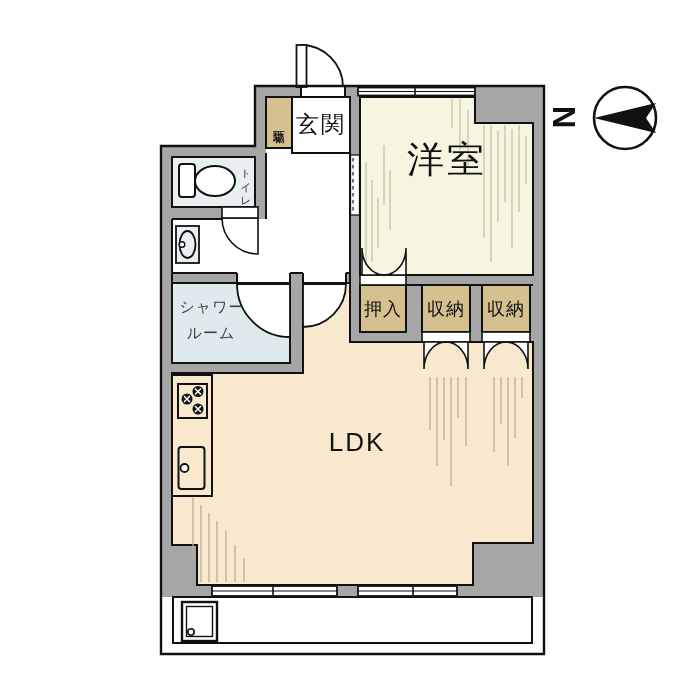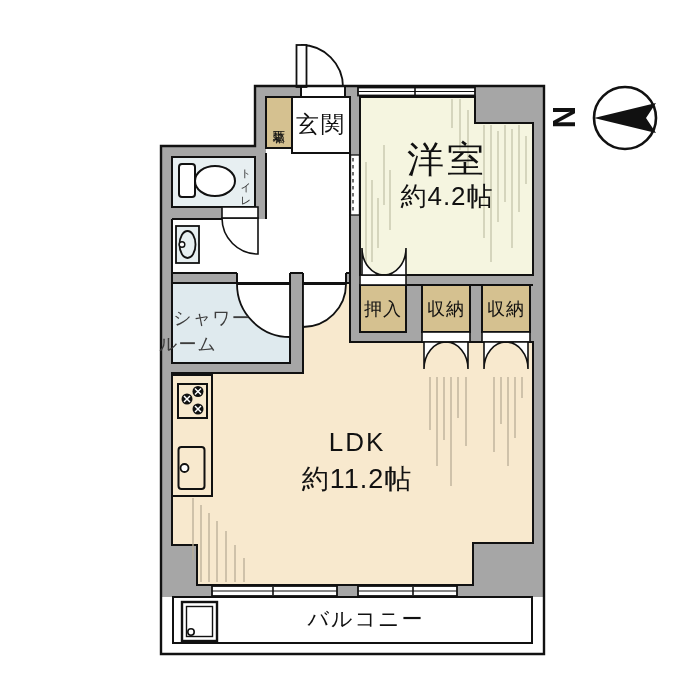--- a/index.html
+++ b/index.html
@@ -7,21 +7,21 @@
          font-family:"Liberation Sans","DejaVu Sans",sans-serif;}
   #plan-svg{position:absolute;left:0;top:0;}
   .label{position:absolute;transform:translate(-50%,-50%);color:#111;white-space:nowrap;
          font-family:"Liberation Sans","DejaVu Sans",sans-serif;line-height:1;}
   .lbl-genkan{font-size:23px;letter-spacing:2px;}
   .lbl-getabako{font-size:12px;writing-mode:vertical-rl;text-orientation:upright;letter-spacing:1px;}
   .lbl-toilet{font-size:10.5px;writing-mode:vertical-rl;text-orientation:upright;color:#333;letter-spacing:2px;}
   .lbl-room-big{font-size:37px;letter-spacing:3px;}
   .lbl-room-size{font-size:26px;letter-spacing:1px;}
   .lbl-closet{font-size:18px;letter-spacing:1px;}
-  .lbl-shower{font-size:18px;color:#3d3d3d;letter-spacing:1px;margin-top:12px;}
+  .lbl-shower{font-size:15px;color:#3d3d3d;letter-spacing:1px;}
   .lbl-ldk{font-size:26px;letter-spacing:2px;}
   .lbl-ldk-size{font-size:27px;letter-spacing:1px;}
   .lbl-balcony{font-size:21px;letter-spacing:2px;}
   .lbl-north{font-size:31px;font-weight:bold;transform:translate(-50%,-50%) rotate(-90deg);}
 </style>
 </head>
 <body>
 
 <div id="stage">
 <svg id="plan-svg" width="700" height="700" viewBox="0 0 700 700">
@@ -218,23 +218,20 @@
   <g>
     <circle cx="625" cy="118" r="31" fill="#ffffff" stroke="#111" stroke-width="2.6"></circle>
     <path d="M594,118 L656,103 L646,118 L656,133 Z" fill="#111"></path>
   </g>
 </svg>
 
   <div class="label lbl-genkan" style="left:321px;top:124px;">玄関</div>
   <div class="label lbl-getabako" style="left:279px;top:122px;">下駄箱</div>
   <div class="label lbl-toilet" style="left:246px;top:182px;">トイレ</div>
   <div class="label lbl-room-big" style="left:447px;top:159px;">洋室</div>
-  <div class="label lbl-room-size" style="left:447px;top:196px;">約4.2帖</div>
   <div class="label lbl-closet" style="left:383px;top:309px;text-align:right;">押入</div>
   <div class="label lbl-closet" style="left:446px;top:309px;">収納</div>
   <div class="label lbl-closet" style="left:506px;top:309px;">収納</div>
   <div class="label lbl-shower" style="left:212px;top:306px;">シャワー</div>
-  <div class="label lbl-shower" style="left:188px;top:332px;">ルーム</div>
+  <div class="label lbl-shower" style="left:211px;top:332px;">ルーム</div>
   <div class="label lbl-ldk" style="left:357px;top:442px;">LDK</div>
-  <div class="label lbl-ldk-size" style="left:357px;top:479px;">約11.2帖</div>
-  <div class="label lbl-balcony" style="left:366px;top:618px;">バルコニー</div>
   <div class="label lbl-north" style="left:564px;top:117px;">N</div>
 </div>
 
 </body></html>

